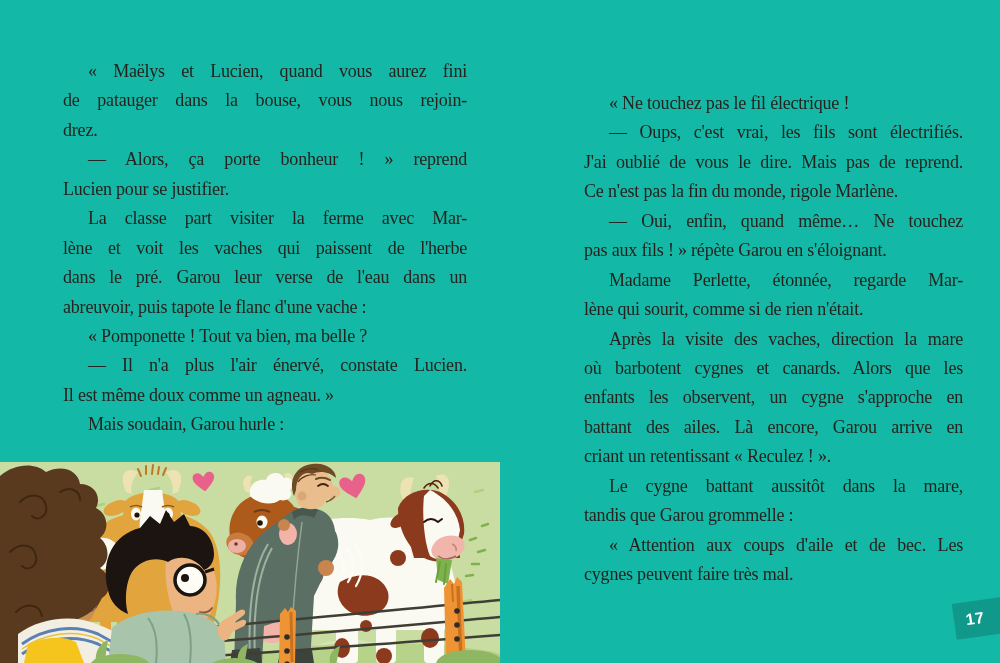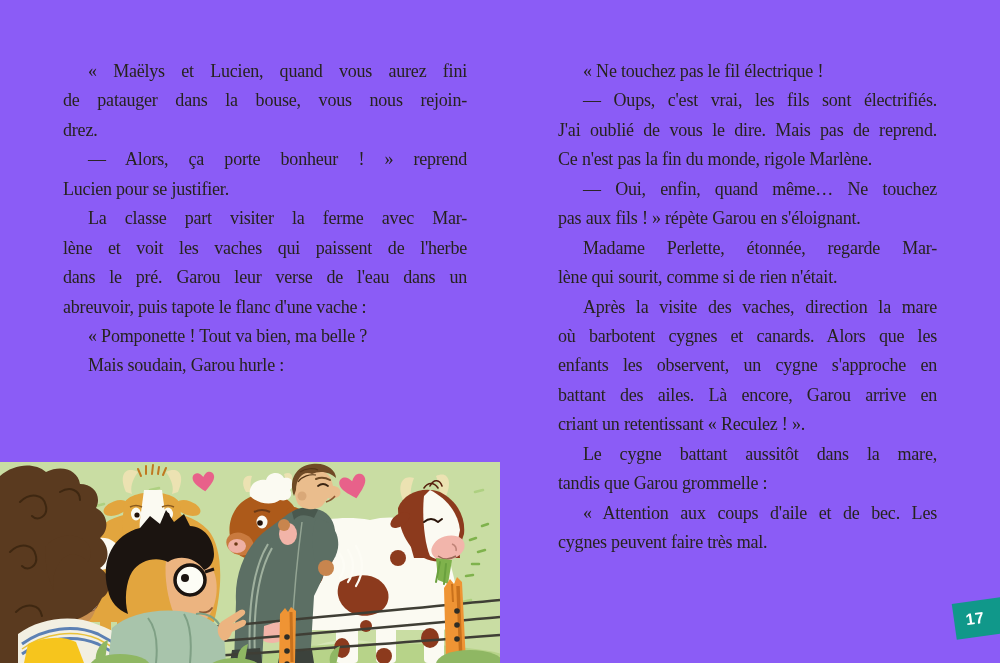--- a/index.html
+++ b/index.html
@@ -1,20 +1,20 @@
 <!DOCTYPE html>
 <html><head>
 <meta charset="utf-8">
 <style>
   html,body{margin:0;padding:0;background:#ffffff;}
-  .spread{position:relative;width:1000px;height:663px;background:#8b5cf6;overflow:hidden;
+  .spread{position:relative;width:1000px;height:663px;background:#14b8a6;overflow:hidden;
           font-family:"Liberation Serif","DejaVu Serif",serif;color:#26231e;}
   .textcol{position:absolute;top:57px;}
   .textcol.left{left:63px;width:404px;}
-  .textcol.right{left:558px;width:379px;}
+  .textcol.right{left:584px;width:379px;margin-top:32px;}
   .line{font-size:18px;line-height:29.45px;height:29.45px;letter-spacing:-0.2px;
         text-align:justify;text-align-last:justify;white-space:nowrap;}
   .line.first{padding-left:25px;}
   .line.last{text-align-last:left;}
   .illustration{position:absolute;left:0;top:462px;width:500px;height:201px;}
   .illustration svg{display:block;}
   .page-badge{position:absolute;top:600px;right:-10px;width:56px;height:36px;
               background:#10988a;transform:rotate(-8deg);
               display:flex;align-items:center;justify-content:center;padding-right:14px;box-sizing:border-box;}
   .page-badge span{font-family:"Liberation Sans","DejaVu Sans",sans-serif;font-weight:bold;
@@ -36,20 +36,24 @@
         <div class="line last">Lucien pour se justifier.</div>
       </div>
       <div class="para">
         <div class="line first">La classe part visiter la ferme avec Mar-</div>
         <div class="line">lène et voit les vaches qui paissent de l'herbe</div>
         <div class="line">dans le pré. Garou leur verse de l'eau dans un</div>
         <div class="line last">abreuvoir, puis tapote le flanc d'une vache :</div>
       </div>
       <div class="para">
         <div class="line first last">« Pomponette ! Tout va bien, ma belle ?</div>
+      </div>
+      <div class="para">
+        <div class="line first">— Il n'a plus l'air énervé, constate Lucien.</div>
+        <div class="line last">Il est même doux comme un agneau. »</div>
       </div>
       <div class="para">
         <div class="line first last">Mais soudain, Garou hurle :</div>
       </div>
     </div>
 
   <div class="textcol right">
       <div class="para">
         <div class="line first last">« Ne touchez pas le fil électrique !</div>
       </div>

